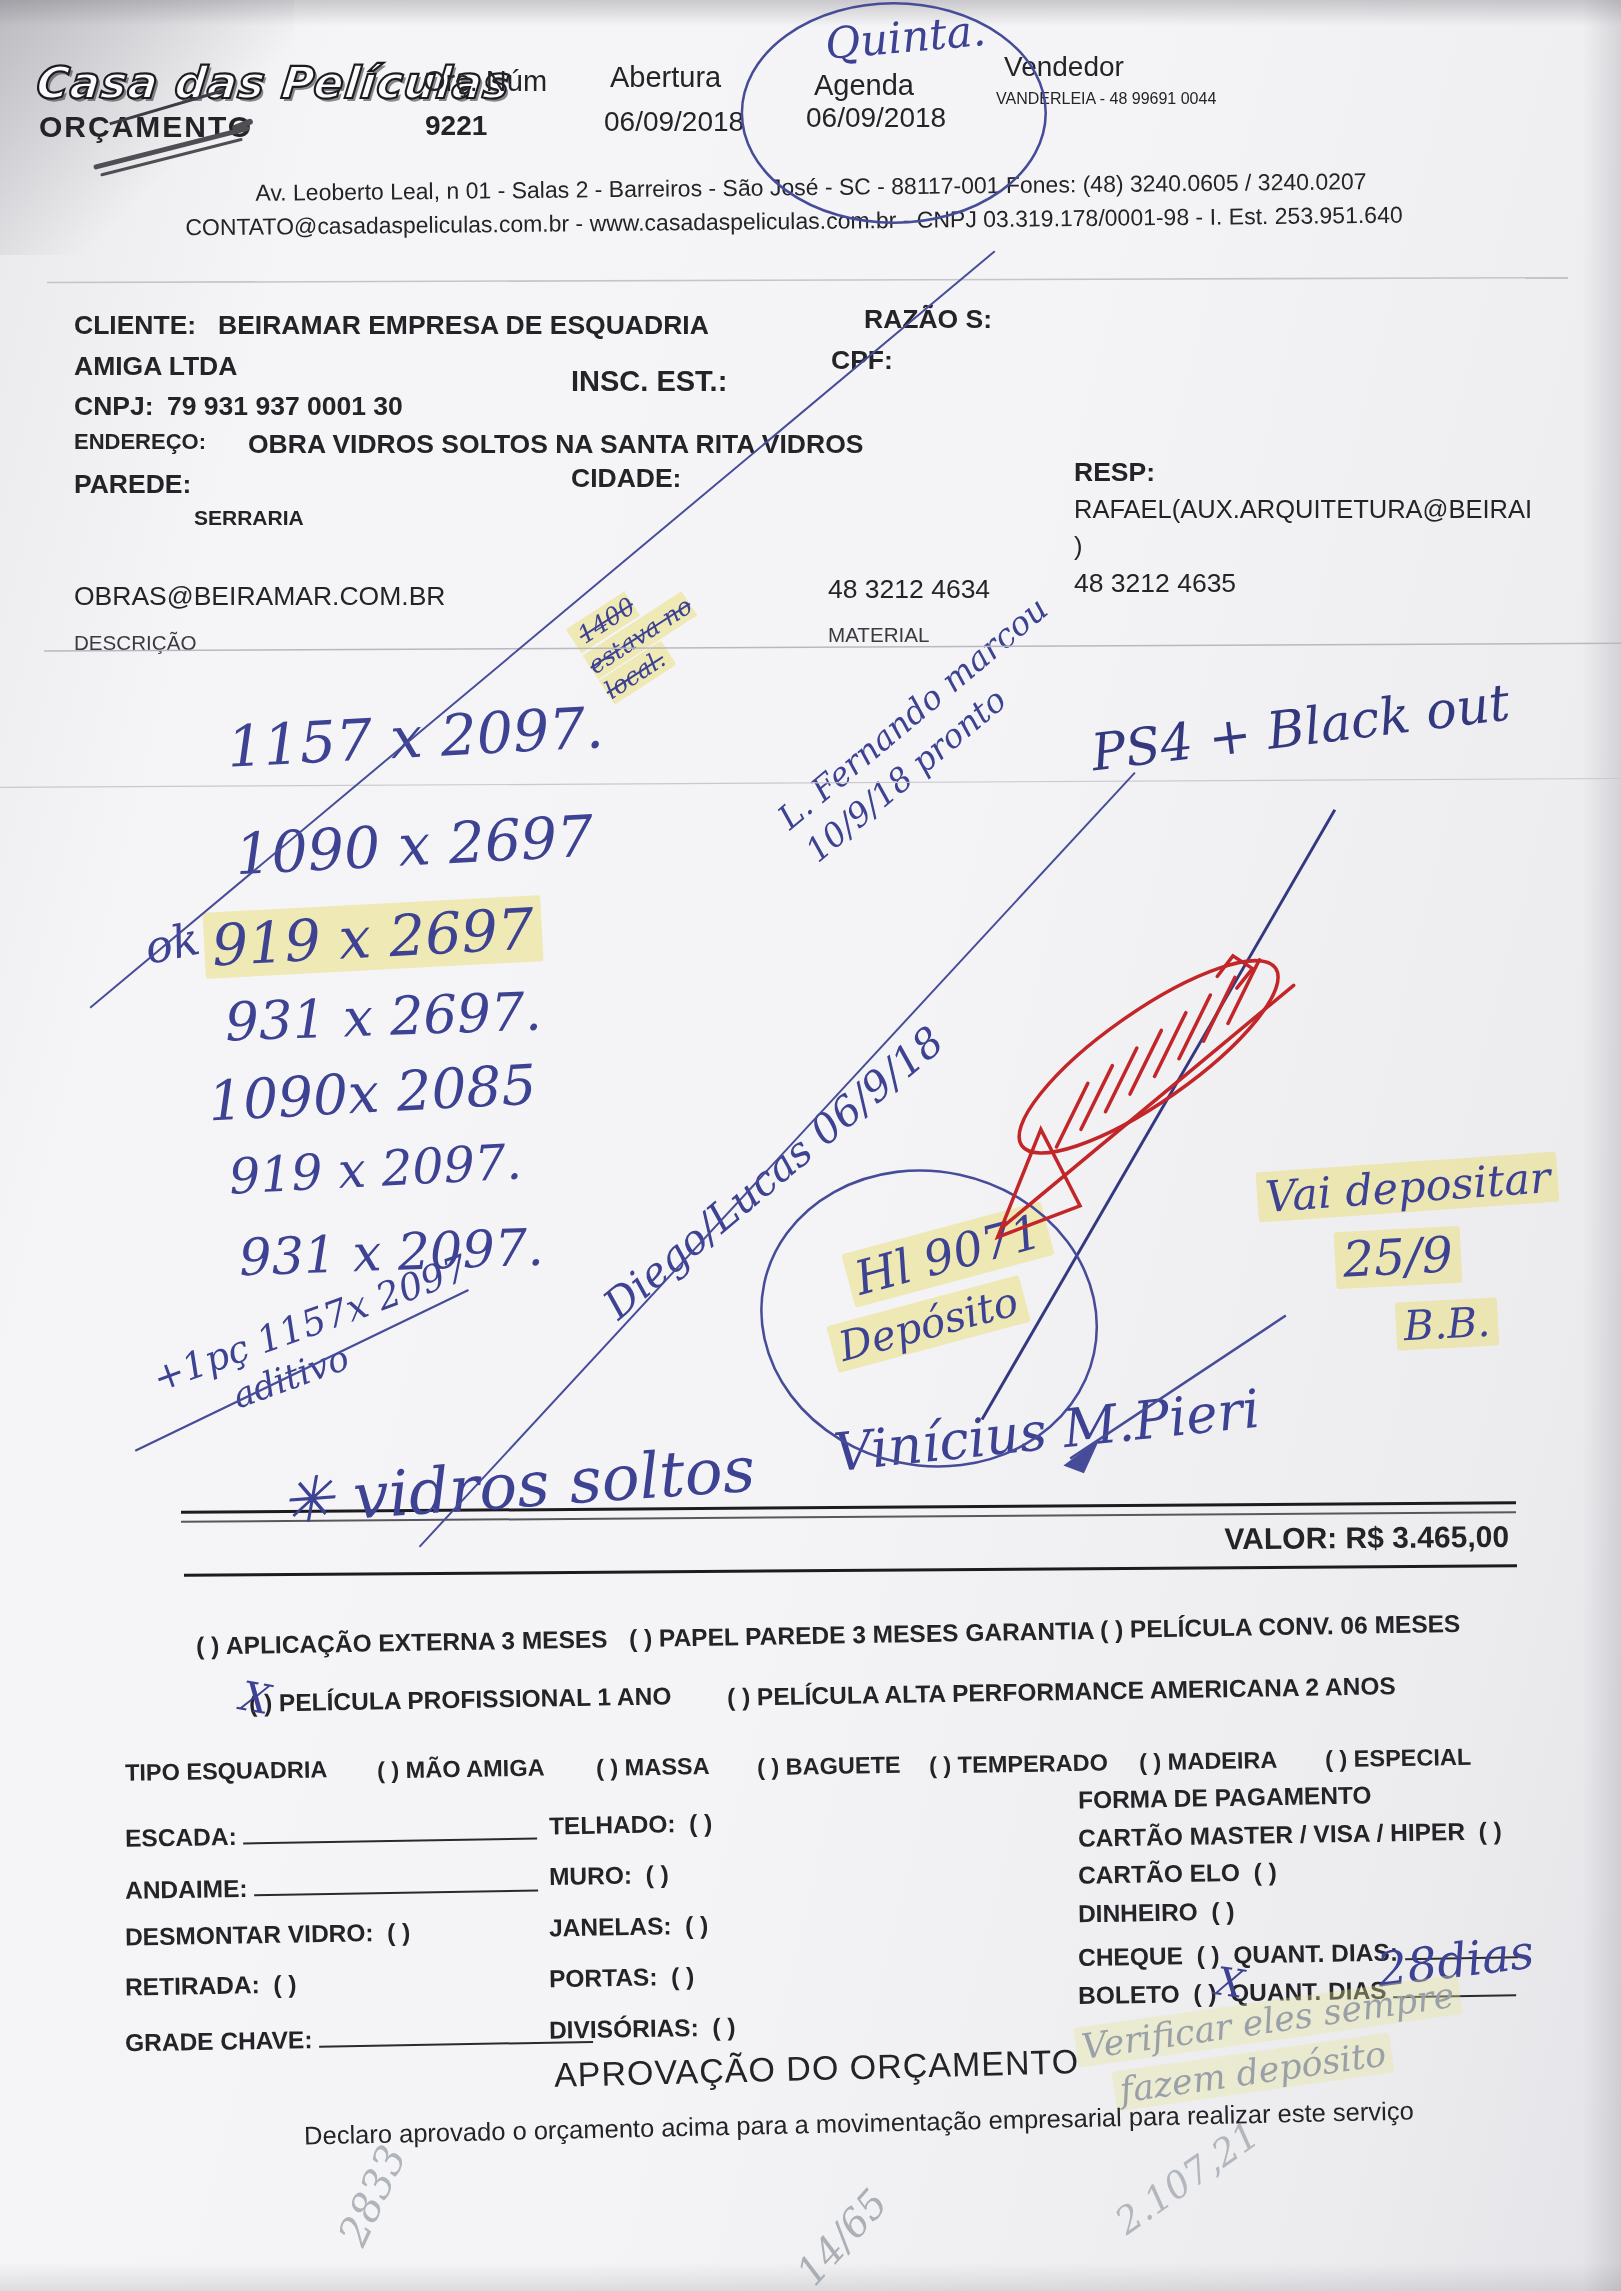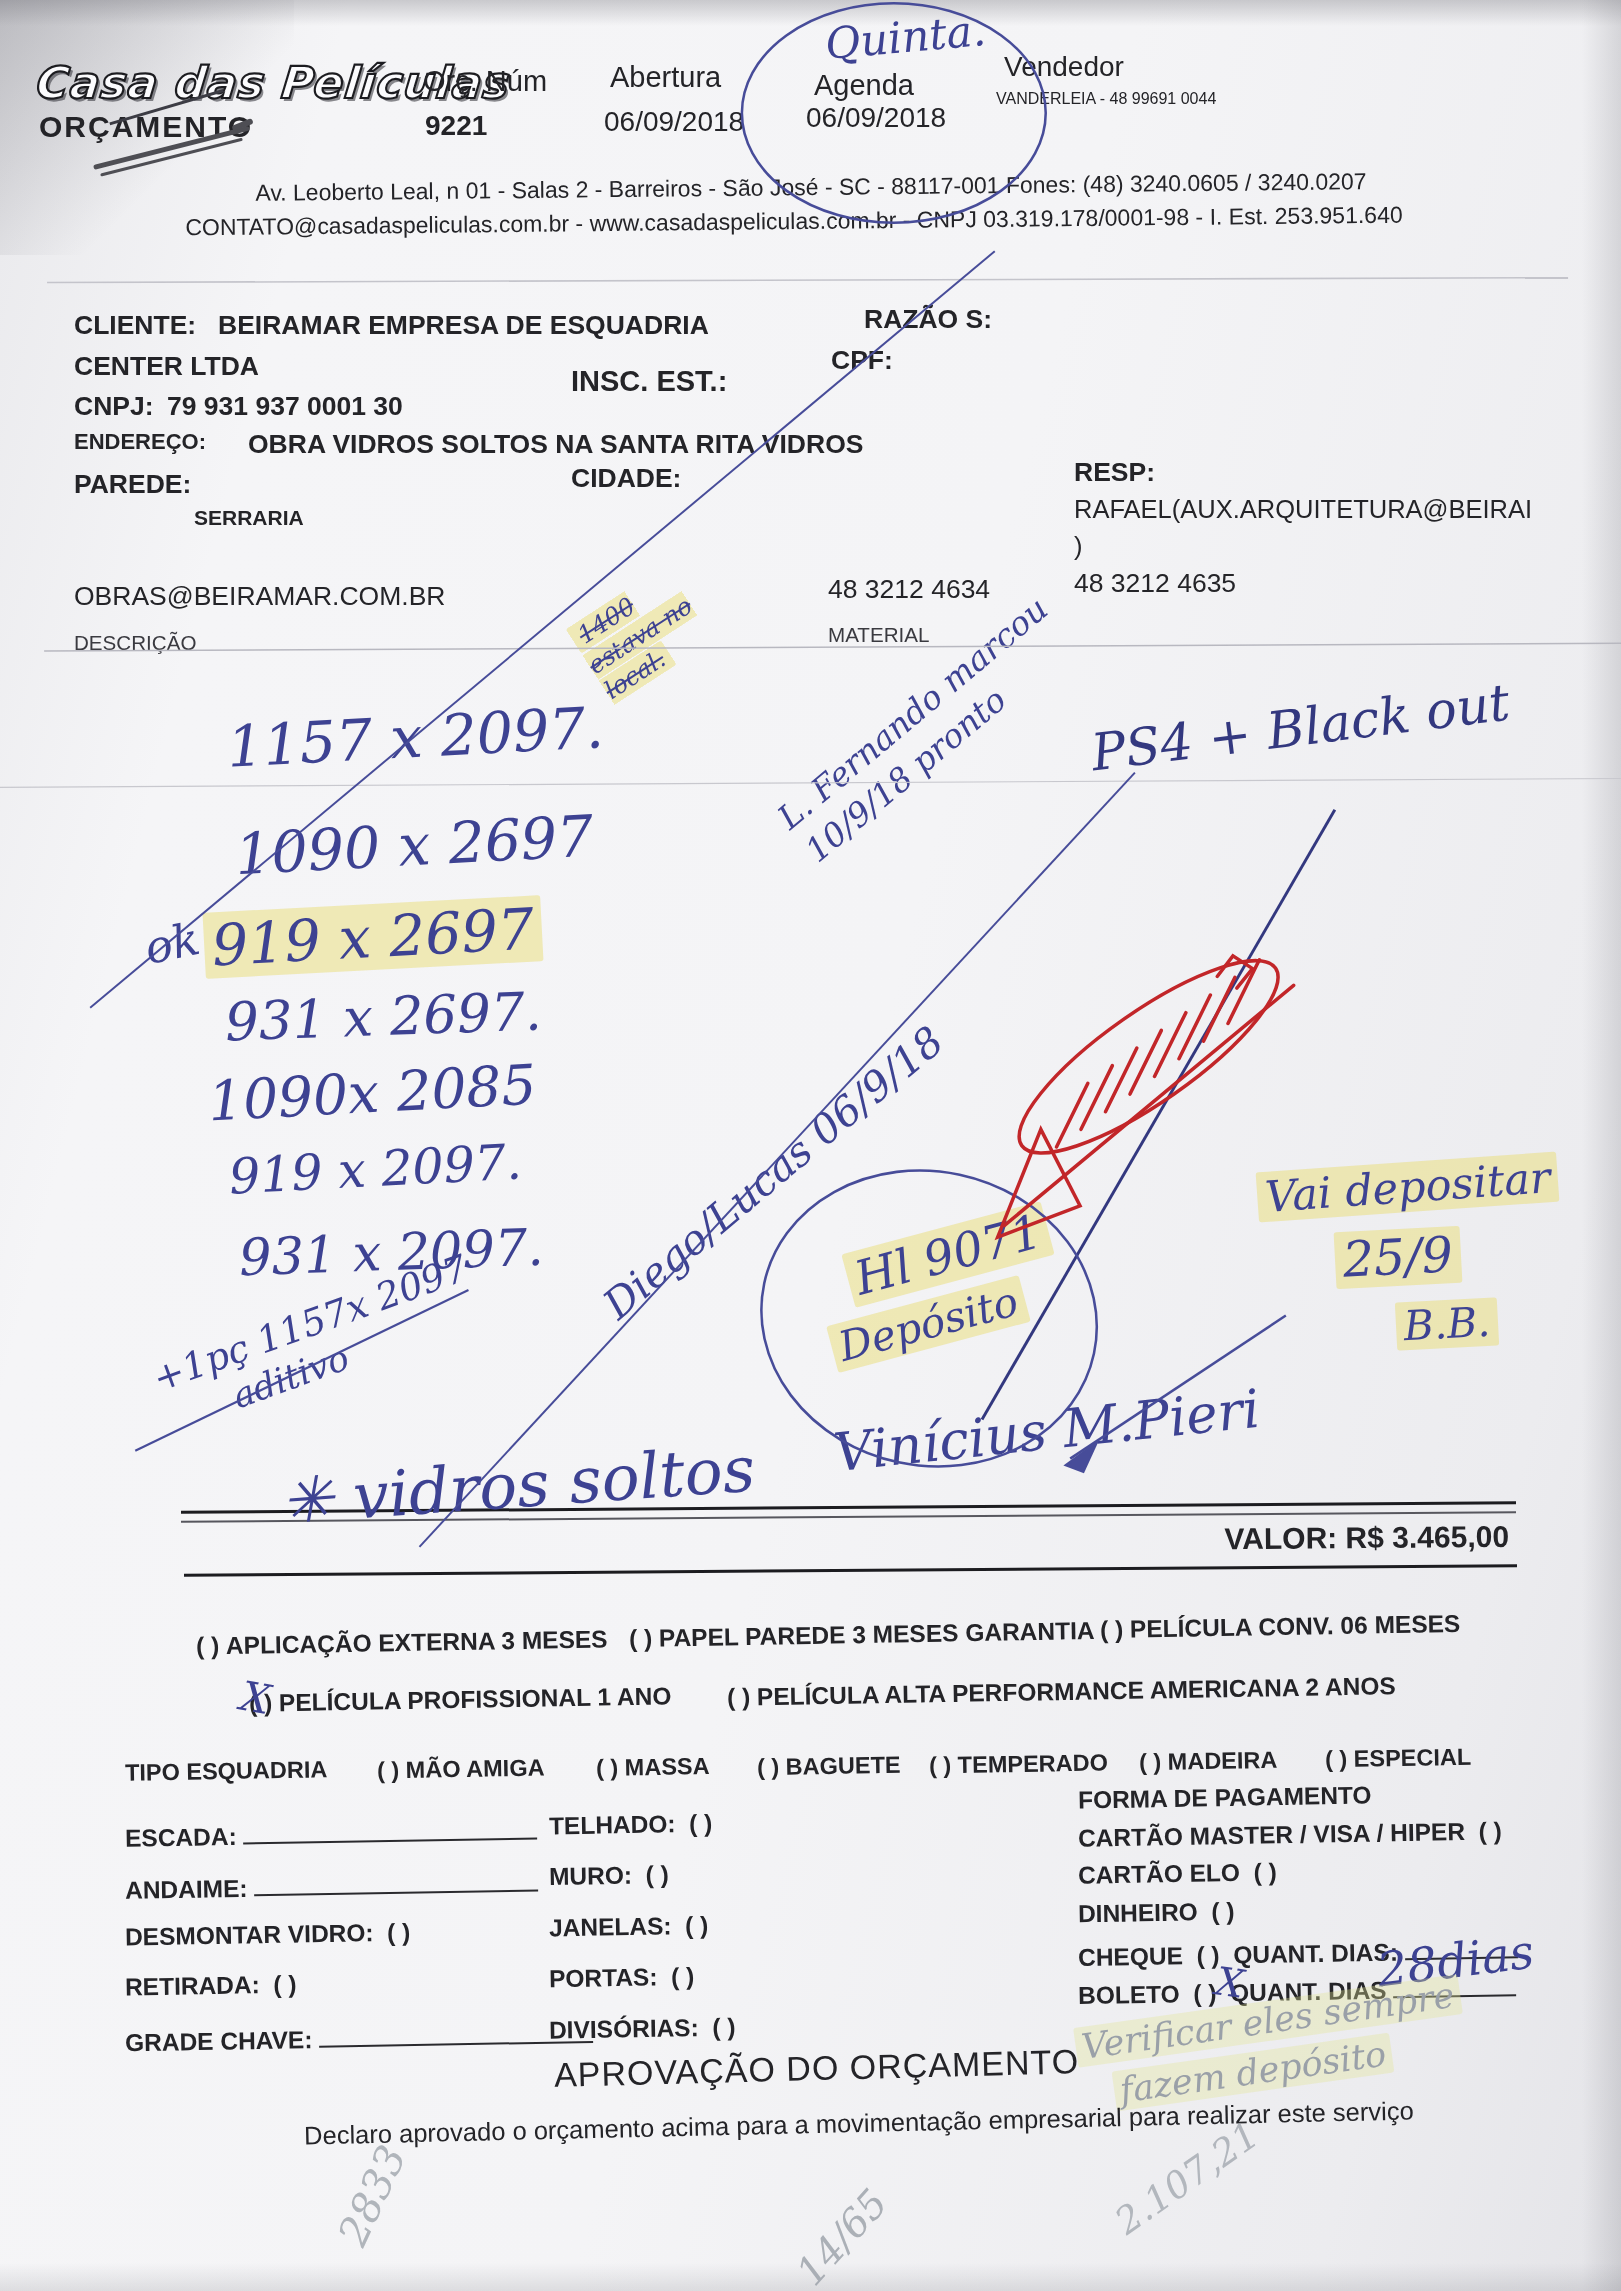--- a/index.html
+++ b/index.html
@@ -59,21 +59,21 @@
   <div class="p" style="left:1004px;top:51px;font-size:28px;">Vendedor</div>
   <div class="p" style="left:960px;top:90px;font-size:16px;margin-left:36px;">VANDERLEIA - 48 99691 0044</div>
 
   <div class="hw" style="left:825px;top:11.8px;font-size:43px;transform:rotate(-5deg);">Quinta.</div>
 
   <div class="p" style="left:811px;top:174px;transform:translateX(-50%) rotate(-0.6deg);font-size:23px;">Av. Leoberto Leal, n 01 - Salas 2 - Barreiros - São José - SC - 88117-001 Fones: (48) 3240.0605 / 3240.0207</div>
   <div class="p" style="left:794px;top:208px;transform:translateX(-50%) rotate(-0.6deg);font-size:23px;">CONTATO@casadaspeliculas.com.br - www.casadaspeliculas.com.br - CNPJ 03.319.178/0001-98 - I. Est. 253.951.640</div>
 
   <div class="p bold" style="left:74px;top:310px;font-size:26.5px;">CLIENTE:</div>
   <div class="p sb" style="left:218px;top:310px;font-size:26.5px;">BEIRAMAR EMPRESA DE ESQUADRIA</div>
-  <div class="p sb" style="left:74px;top:351px;font-size:26.5px;">CENTER LTDA</div>
+  <div class="p sb" style="left:74px;top:351px;font-size:26.5px;">AMIGA LTDA</div>
   <div class="p bold" style="left:828px;top:304px;font-size:26.5px;margin-left:36px;">RAZÃO S:</div>
   <div class="p bold" style="left:831px;top:345px;font-size:26.5px;">CPF:</div>
   <div class="p bold" style="left:74px;top:391px;font-size:26.5px;">CNPJ:</div>
   <div class="p sb" style="left:167px;top:391px;font-size:26.5px;">79 931 937 0001 30</div>
   <div class="p bold" style="left:571px;top:365px;font-size:29px;">INSC. EST.:</div>
   <div class="p bold" style="left:74px;top:429px;font-size:22px;">ENDEREÇO:</div>
   <div class="p sb" style="left:248px;top:429px;font-size:26.5px;">OBRA VIDROS SOLTOS NA SANTA RITA VIDROS</div>
   <div class="p bold" style="left:74px;top:469px;font-size:26.5px;">PAREDE:</div>
   <div class="p sb" style="left:194px;top:469px;font-size:21px;margin-top:37px;">SERRARIA</div>
   <div class="p bold" style="left:571px;top:463px;font-size:26.5px;">CIDADE:</div>

